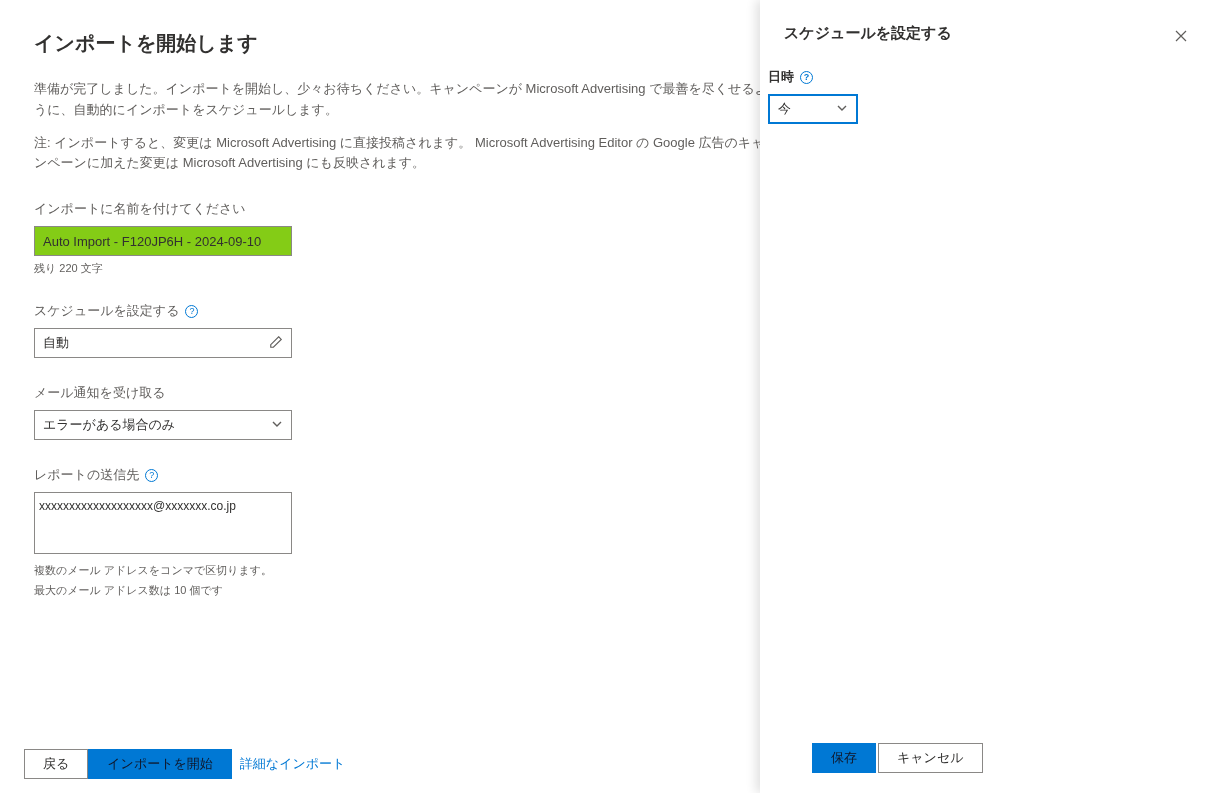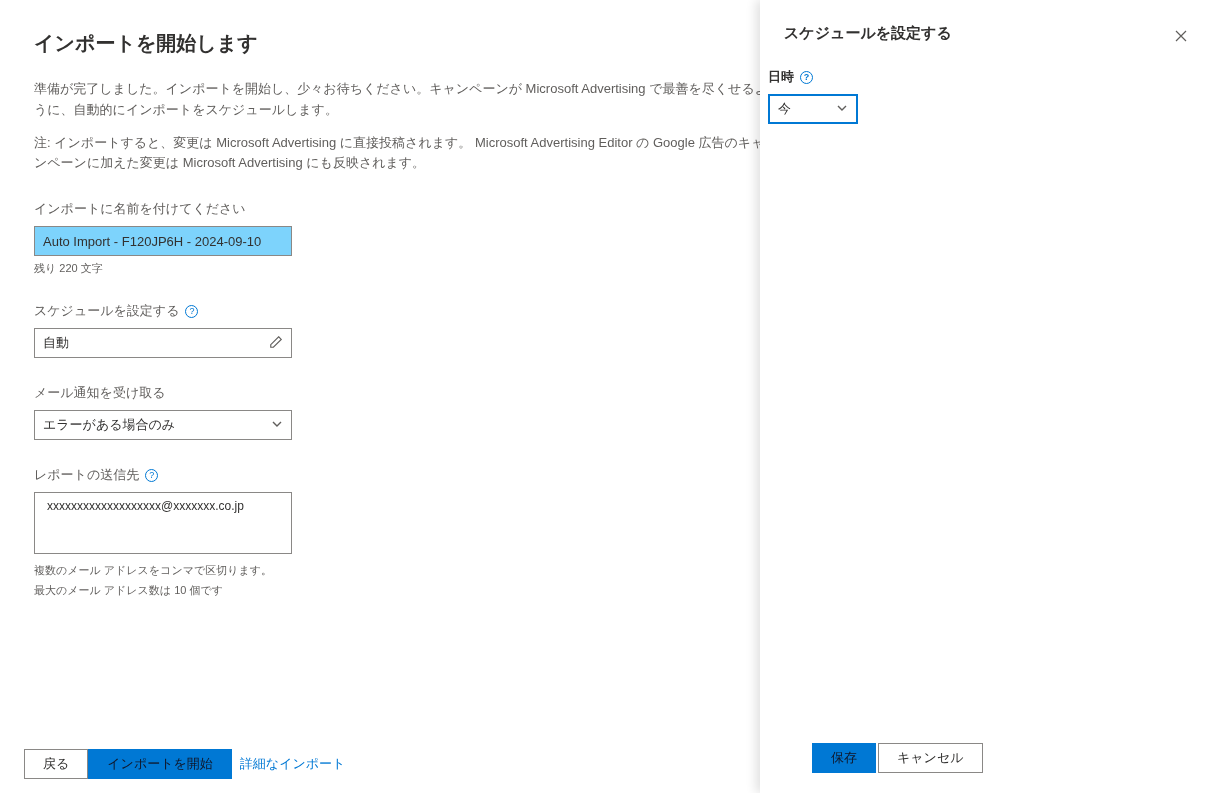--- a/index.html
+++ b/index.html
@@ -52,21 +52,21 @@
     line-height: 1;
   }
 
   .text-input {
     width: 258px;
     height: 30px;
     padding: 0 8px;
     border: 1px solid #8a8886;
     font-size: 13px;
     color: #323130;
-    background: #7dd3fc;
+    background: #84cc16;
   }
 
   .hint {
     font-size: 11px;
     color: #605e5c;
     margin-top: 5px;
   }
 
   .schedule-display {
     width: 258px;
@@ -98,21 +98,21 @@
     text-align: right;
   }
   .chevron-icon svg { width: 12px; height: 12px; }
 
   .textarea {
     width: 258px;
     height: 62px;
     border: 1px solid #8a8886;
     font-size: 12px;
     color: #323130;
-    padding: 6px 12px;
+    padding: 6px 4px;
     resize: none;
     background: #fff;
     font-family: inherit;
   }
 
   .footer {
     position: absolute;
     left: 0; bottom: 0;
     width: 100%;
     padding: 14px 24px;

